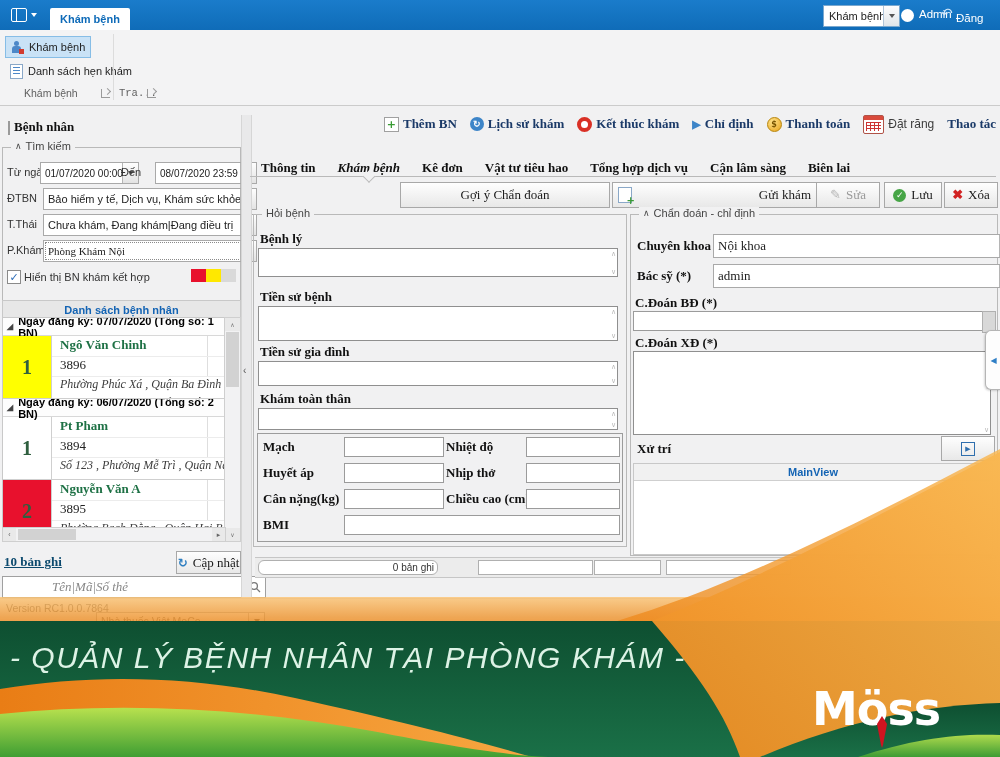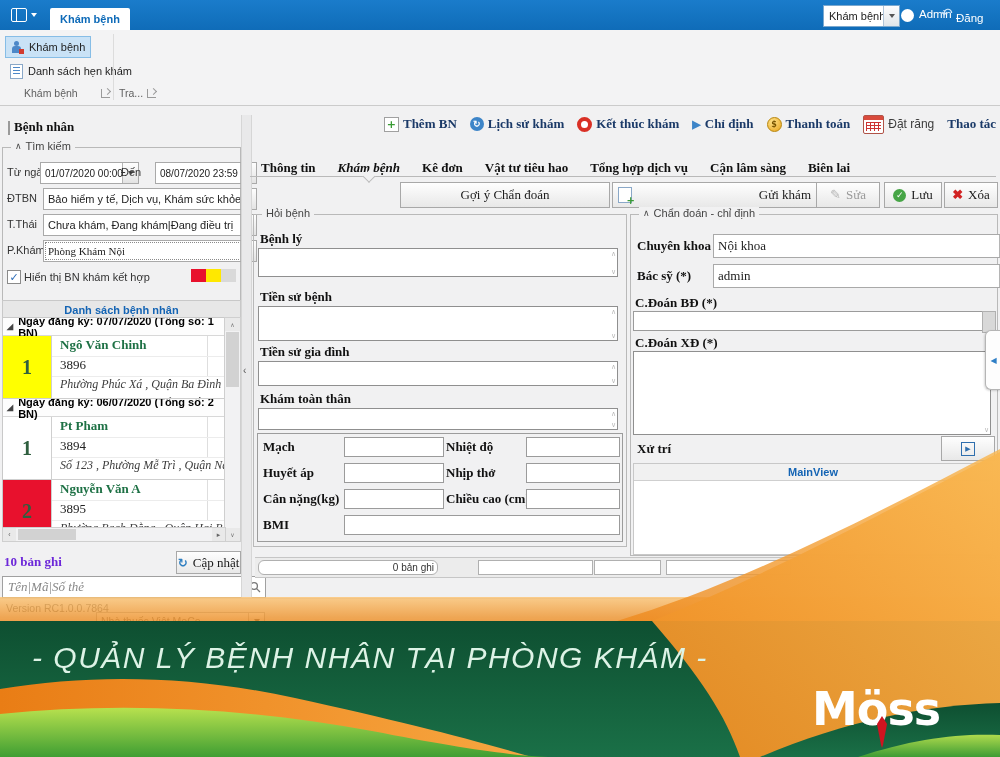--- a/index.html
+++ b/index.html
@@ -81,25 +81,25 @@
   .pcode{top:21px;font:13px "Liberation Serif",serif;color:#222;}
   .paddr{top:41px;font:italic 12px "Liberation Serif",serif;color:#3c3c3c;}
   .vline{position:absolute;left:155px;top:0;height:40px;border-left:1px solid #dedede;}
   .hline{position:absolute;left:0;right:0;border-top:1px solid #ececec;}
   .vscroll{position:absolute;background:#f2f2f3;border:1px solid #cfcfcf;}
   .sbtn{position:absolute;left:0;right:0;height:13px;display:flex;align-items:center;justify-content:center;font-size:6px;color:#777;background:#e9e9e9;}
   .vthumb{position:absolute;left:1px;right:1px;top:14px;height:55px;background:#d2d2d2;}
   .hscroll{position:absolute;background:#f2f2f3;border:1px solid #cfcfcf;display:flex;align-items:center;}
   .hbtn{width:13px;height:100%;display:flex;align-items:center;justify-content:center;font-size:7px;color:#666;background:#e9e9e9;}
   .hthumb{position:absolute;left:15px;width:58px;top:1px;bottom:1px;background:#d2d2d2;}
-  .count{position:absolute;font:bold 13px "Liberation Serif",serif;color:#6d28d9;}
+  .count{position:absolute;font:bold 13px "Liberation Serif",serif;color:#0c4a6e;text-decoration:underline;}
   .btn{display:flex;align-items:center;justify-content:center;gap:5px;background:linear-gradient(#fefefe,#e8e8e8);
        border:1px solid #a8a8a8;font:13px "Liberation Serif",serif;color:#1a1a1a;}
   .searchbox{position:absolute;background:#fff;border:1px solid #a0a0a0;display:flex;align-items:center;padding:0 20px 0 5px;}
-  .ph{font:italic 13px "Liberation Serif",serif;color:#888;}
+  .ph{font:italic 13px "Liberation Serif",serif;color:#888;margin-left:44px;}
   .statusbar{left:0;top:598px;width:1000px;height:19px;background:#ececec;border-top:1px solid #cfcfcf;}
   .stxt{position:absolute;top:3px;font-size:10.5px;color:#555;}
   
   .vsplit{left:241px;top:115px;width:9px;height:483px;background:#e9e9ea;border-left:1px solid #d6d6d6;border-right:1px solid #d6d6d6;}
   .vsplit span{position:absolute;top:250px;left:1px;font-size:10px;color:#555;}
   
   .tabstrip{left:250px;top:150px;width:746px;height:26px;border-bottom:1px solid #b9b9b9;display:flex;align-items:flex-end;}
   .tab{position:relative;padding:0 11px;line-height:25px;font:bold 13px "Liberation Serif",serif;color:#101010;white-space:nowrap;}
   .tab.active{font-style:italic;}
   .tab.active:after{content:'';position:absolute;left:50%;bottom:-5px;width:8px;height:8px;background:#f1f1f2;
@@ -114,21 +114,21 @@
            font:bold 11px "Liberation Sans",sans-serif;color:#1464b4;}
   .mvcols{height:16px;background:#fafafa;border-bottom:1px solid #d8d8d8;display:flex;font-size:11px;color:#444;}
   .mvcols div{border-right:1px solid #d8d8d8;padding-left:4px;display:flex;align-items:center;}
   .fstrip{left:255px;top:557px;width:741px;height:19px;background:#ececec;border-top:1px solid #c6c6c6;border-bottom:1px solid #c6c6c6;}
   .fbox{position:absolute;top:2px;height:13px;background:#fff;border:1px solid #b0b0b0;font-size:10px;color:#333;
         display:flex;align-items:center;justify-content:flex-end;padding-right:3px;}
   .flyout{left:985px;top:330px;width:15px;height:58px;background:#fdfdfd;border:1px solid #b5b5b5;border-right:none;
           border-radius:6px 0 0 6px;display:flex;align-items:center;justify-content:center;color:#2f7fc6;font-size:8px;box-shadow:-1px 1px 2px rgba(0,0,0,.15);}
   
   .overlay{left:0;top:0;width:1000px;height:757px;pointer-events:none;z-index:50;}
-  .banner-title{left:32px;top:641px;z-index:60;font:italic 30px "Liberation Sans",sans-serif;letter-spacing:1.5px;
+  .banner-title{left:10px;top:641px;z-index:60;font:italic 30px "Liberation Sans",sans-serif;letter-spacing:1.5px;
                 color:#ddf3e6;white-space:nowrap;pointer-events:none;}
   .logo{left:812px;top:682px;z-index:60;font:bold 46px "DejaVu Sans",sans-serif;letter-spacing:-1px;color:#fff;pointer-events:none;}
   .pin{left:876px;top:716px;z-index:61;pointer-events:none;}
 </style>
 </head>
 <body>
 
 <div class="screen">
 
   <div class="abs titlebar">
@@ -166,21 +166,21 @@
       <span class="docicon">
           <i style="top:2px;"></i>
           <i style="top:5px;"></i>
           <i style="top:8px;"></i>
         </span>
       <span>Danh sách hẹn khám</span>
     </div>
     <div class="rgl" style="left:24px;top:57px;">Khám bệnh</div>
     <div class="launcher" style="left:101px;top:59px;"></div>
     <div class="vsep" style="left:113px;top:4px;height:66px;"></div>
-    <div class="rgl" style="left:119px;top:57px;">Tra...</div>
+    <div class="rgl" style="left:119px;top:57px;font-family:Liberation Mono, monospace;">Tra...</div>
     <div class="launcher" style="left:147px;top:59px;"></div>
   </div>
 
   <div class="abs mtoolbar">
     <div class="titem">
       <span class="ico-add">+</span>
       <span>Thêm BN</span>
     </div>
     <div class="titem">
       <span class="ico-hist">↻</span>

